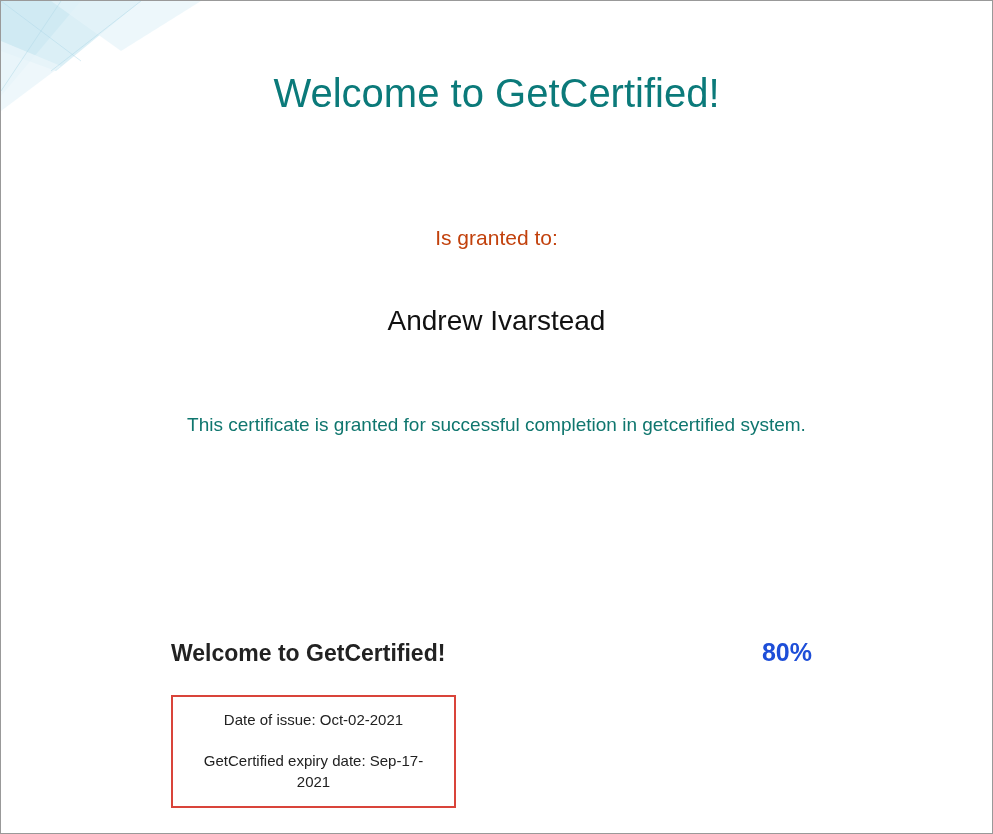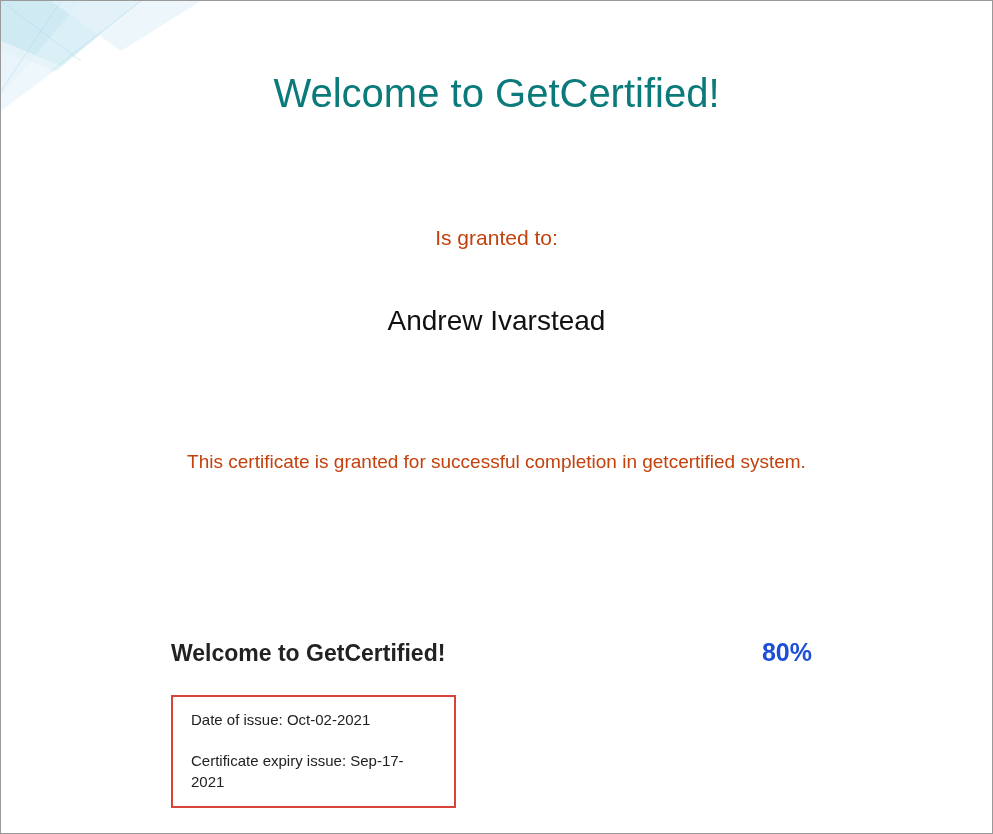--- a/index.html
+++ b/index.html
@@ -39,25 +39,25 @@
     }
     .granted-label {
       font-size: 21px;
       color: #c2410c;
       margin-bottom: 55px;
     }
     .recipient-name {
       font-size: 28px;
       color: #111;
       font-weight: normal;
-      margin-bottom: 114px;
+      margin-bottom: 77px;
     }
     .description {
       font-size: 19px;
-      color: #c2410c;
+      color: #0f766e;
     }
     .footer-area {
       position: absolute;
       bottom: 0;
       left: 0;
       right: 0;
       padding: 0 60px 25px 170px;
     }
     .footer-top {
       display: flex;
@@ -79,20 +79,21 @@
     .dates-box {
       border: 2px solid #d9443a;
       padding: 12px 18px 14px;
       display: inline-block;
       width: 285px;
     }
     .date-line {
       font-size: 15px;
       color: #222;
       line-height: 1.4;
+      text-align: center;
     }
     .date-line:first-child {
       margin-bottom: 20px;
     }
   </style>
 </head>
 <body>
 
 <div class="corner-decoration">
   <svg viewBox="0 0 200 120" preserveAspectRatio="none">
@@ -116,16 +117,16 @@
 <div class="footer-area">
   <div class="footer-top">
     <span class="footer-title">Welcome to GetCertified!</span>
     <span class="score">80%</span>
   </div>
   <div class="dates-box">
     <div class="date-line">
       <span>Date of issue: </span><span>Oct-02-2021</span>
     </div>
     <div class="date-line">
-      <span>Certificate expiry issue: </span><span>Sep-17-2021</span>
+      <span>GetCertified expiry date: </span><span>Sep-17-2021</span>
     </div>
   </div>
 </div>
 
 </body></html>

